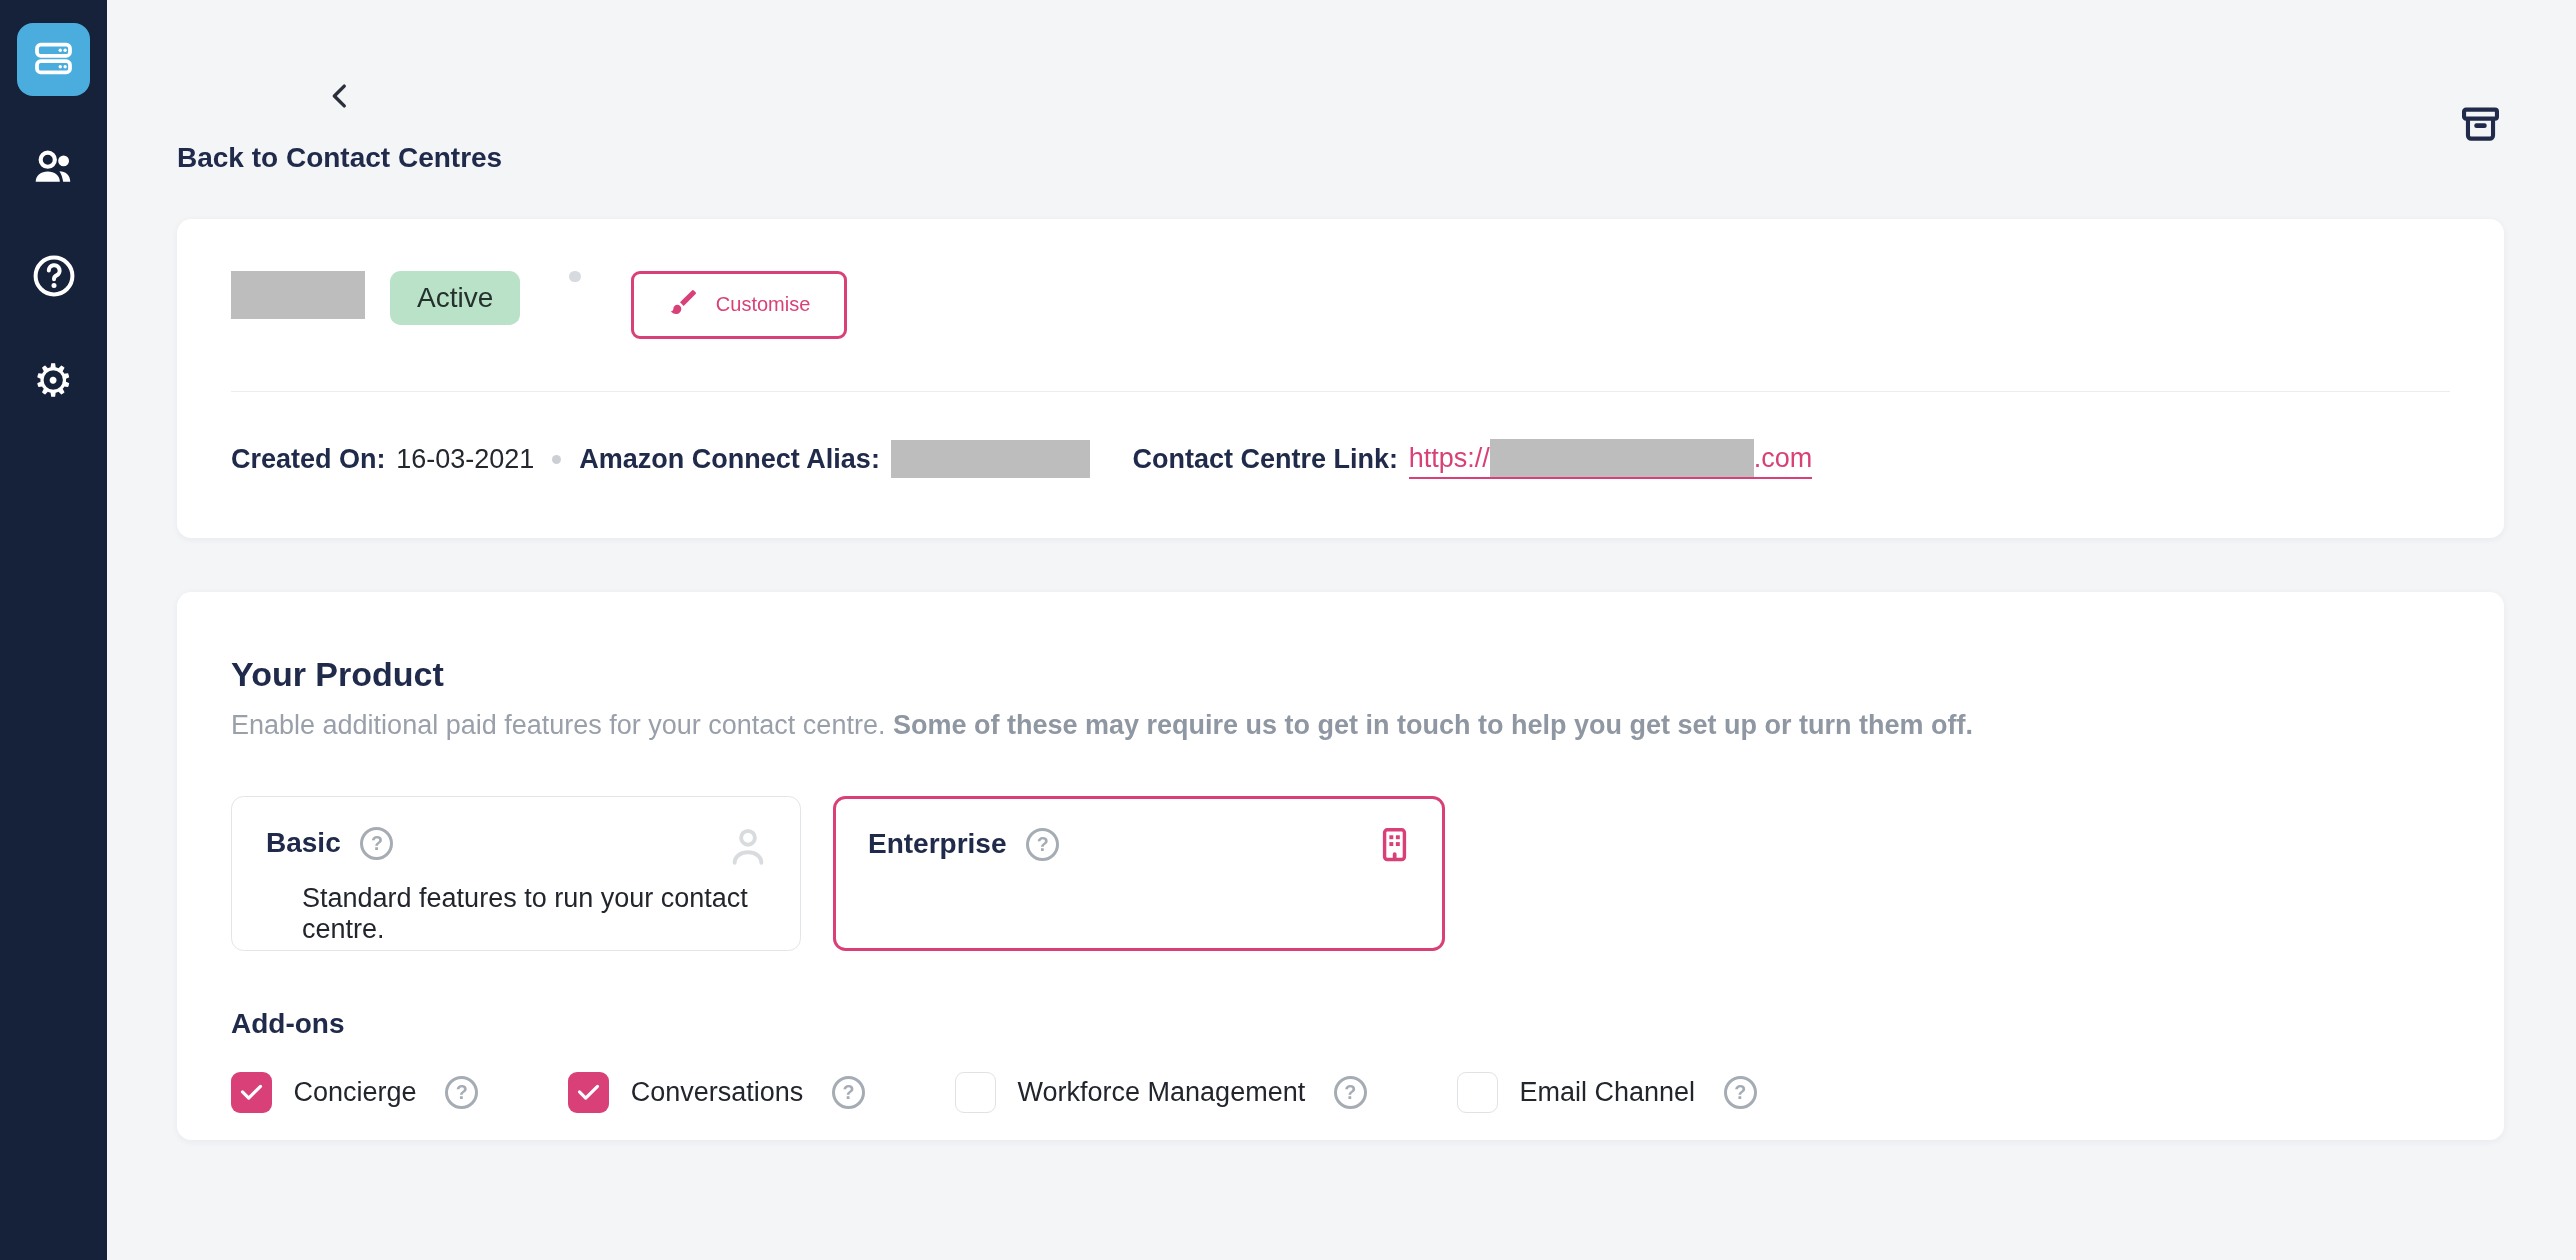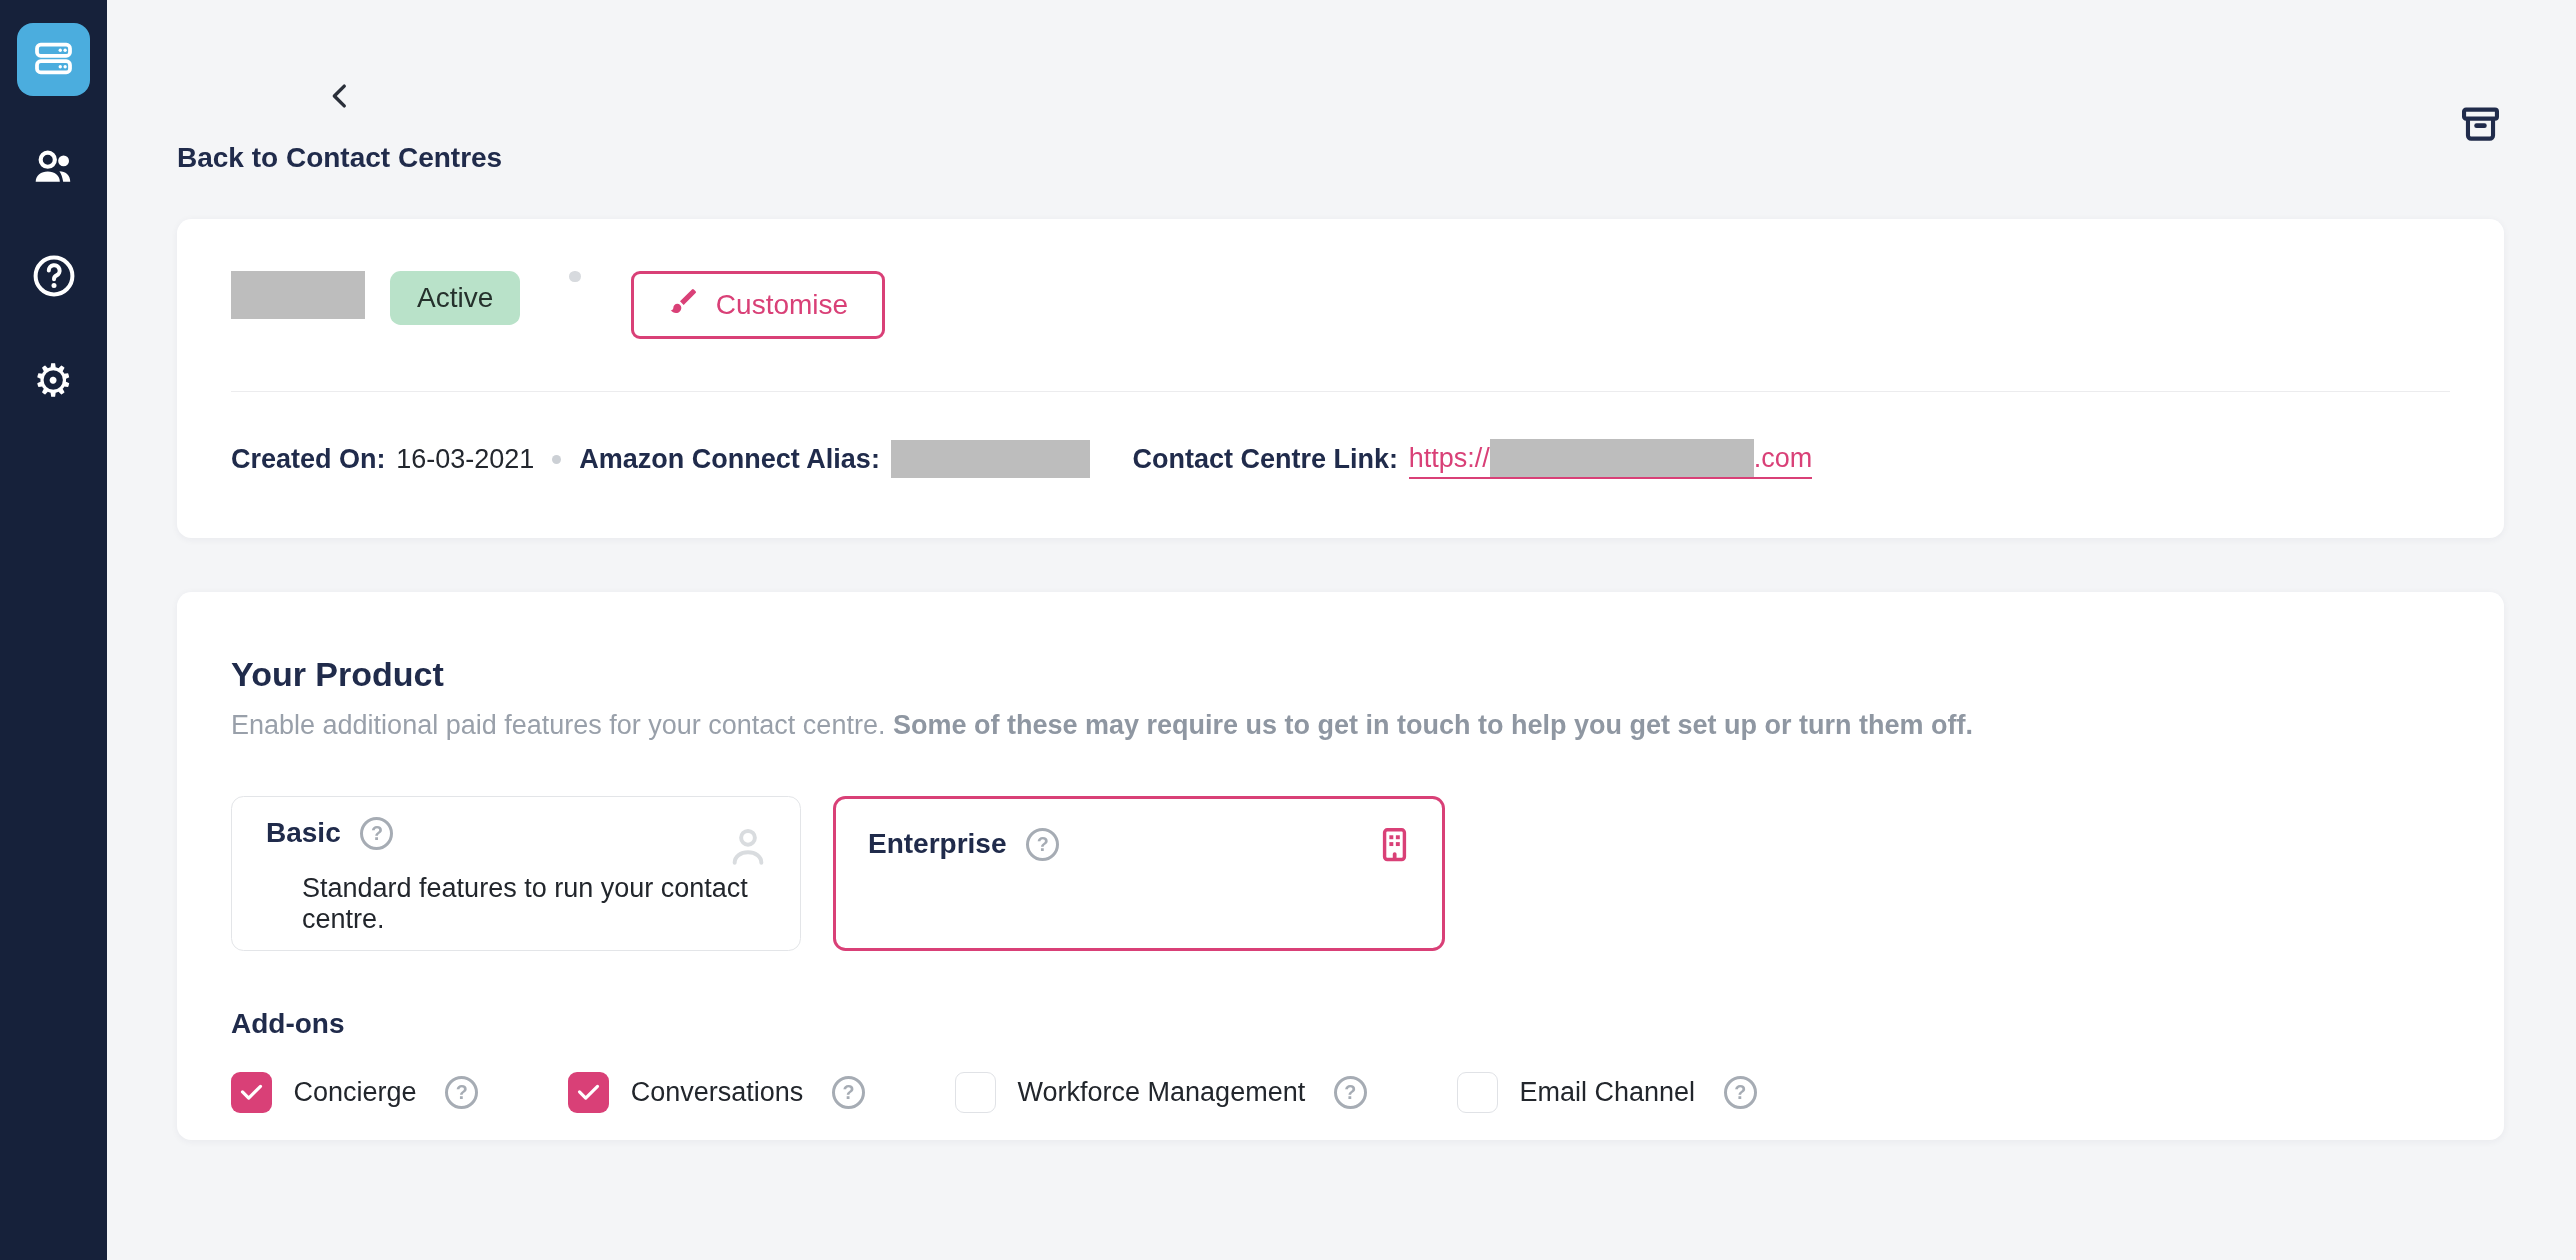--- a/index.html
+++ b/index.html
@@ -61,21 +61,21 @@
     height:54px; line-height:54px; padding:0 27px; border-radius:10.7px;
   }
   .sep-dot {
     width:11.6px; height:11.6px; border-radius:50%; background:#d7dade;
     margin:0 50px 0 49px;
   }
   .customise-btn {
     display:flex; align-items:center; gap:16px;
     height:68px; padding:0 34px;
     border:3.6px solid #d94077; border-radius:9px;
-    color:#d94077; font-size:28px; font-weight:500;
+    color:#d94077; font-size:20px; font-weight:500;
     background:#ffffff; cursor:pointer;
   }
   .divider { height:1.8px; background:#ececee; margin-top:52px; }
   .meta-row {
     display:flex; align-items:center; margin-top:47px; font-size:27px;
   }
   .meta-label { font-weight:700; color:#202b4b; margin-right:10.7px; white-space:nowrap; }
   .meta-value { color:#23272e; }
   .meta-dot {
     width:9px; height:9px; border-radius:50%; background:#ccd0d5; margin:0 18px;
@@ -92,21 +92,21 @@
   
   .product-card { margin-top:54px; height:548px; padding:63px 54px 0 54px; }
   .product-title { font-size:34px; font-weight:700; color:#202b4b; }
   .product-subtitle { margin-top:16px; font-size:27px; color:#99a0aa; }
   .product-subtitle b { font-weight:700; color:#8f97a2; }
 
   .plans { display:flex; gap:32px; margin-top:55px; }
   .plan {
     position:relative; width:570px; height:155px;
     border:1.8px solid #e3e5e8; border-radius:12.5px;
-    padding:20px 34px; background:#fff; cursor:pointer;
+    padding:30px 34px; background:#fff; cursor:pointer;
   }
   .plan.selected { width:612px; border:3.6px solid #d94077; padding:29px 32px; }
   .plan-title-row { display:flex; align-items:center; gap:19.7px; }
   .plan-name { font-size:28px; font-weight:700; color:#202b4b; }
   .help-circle {
     width:33px; height:33px; border:3.6px solid #a6acb4; border-radius:50%;
     color:#a6acb4; font-size:19.7px; font-weight:700;
     display:flex; align-items:center; justify-content:center;
     flex:none; cursor:pointer;
   }

